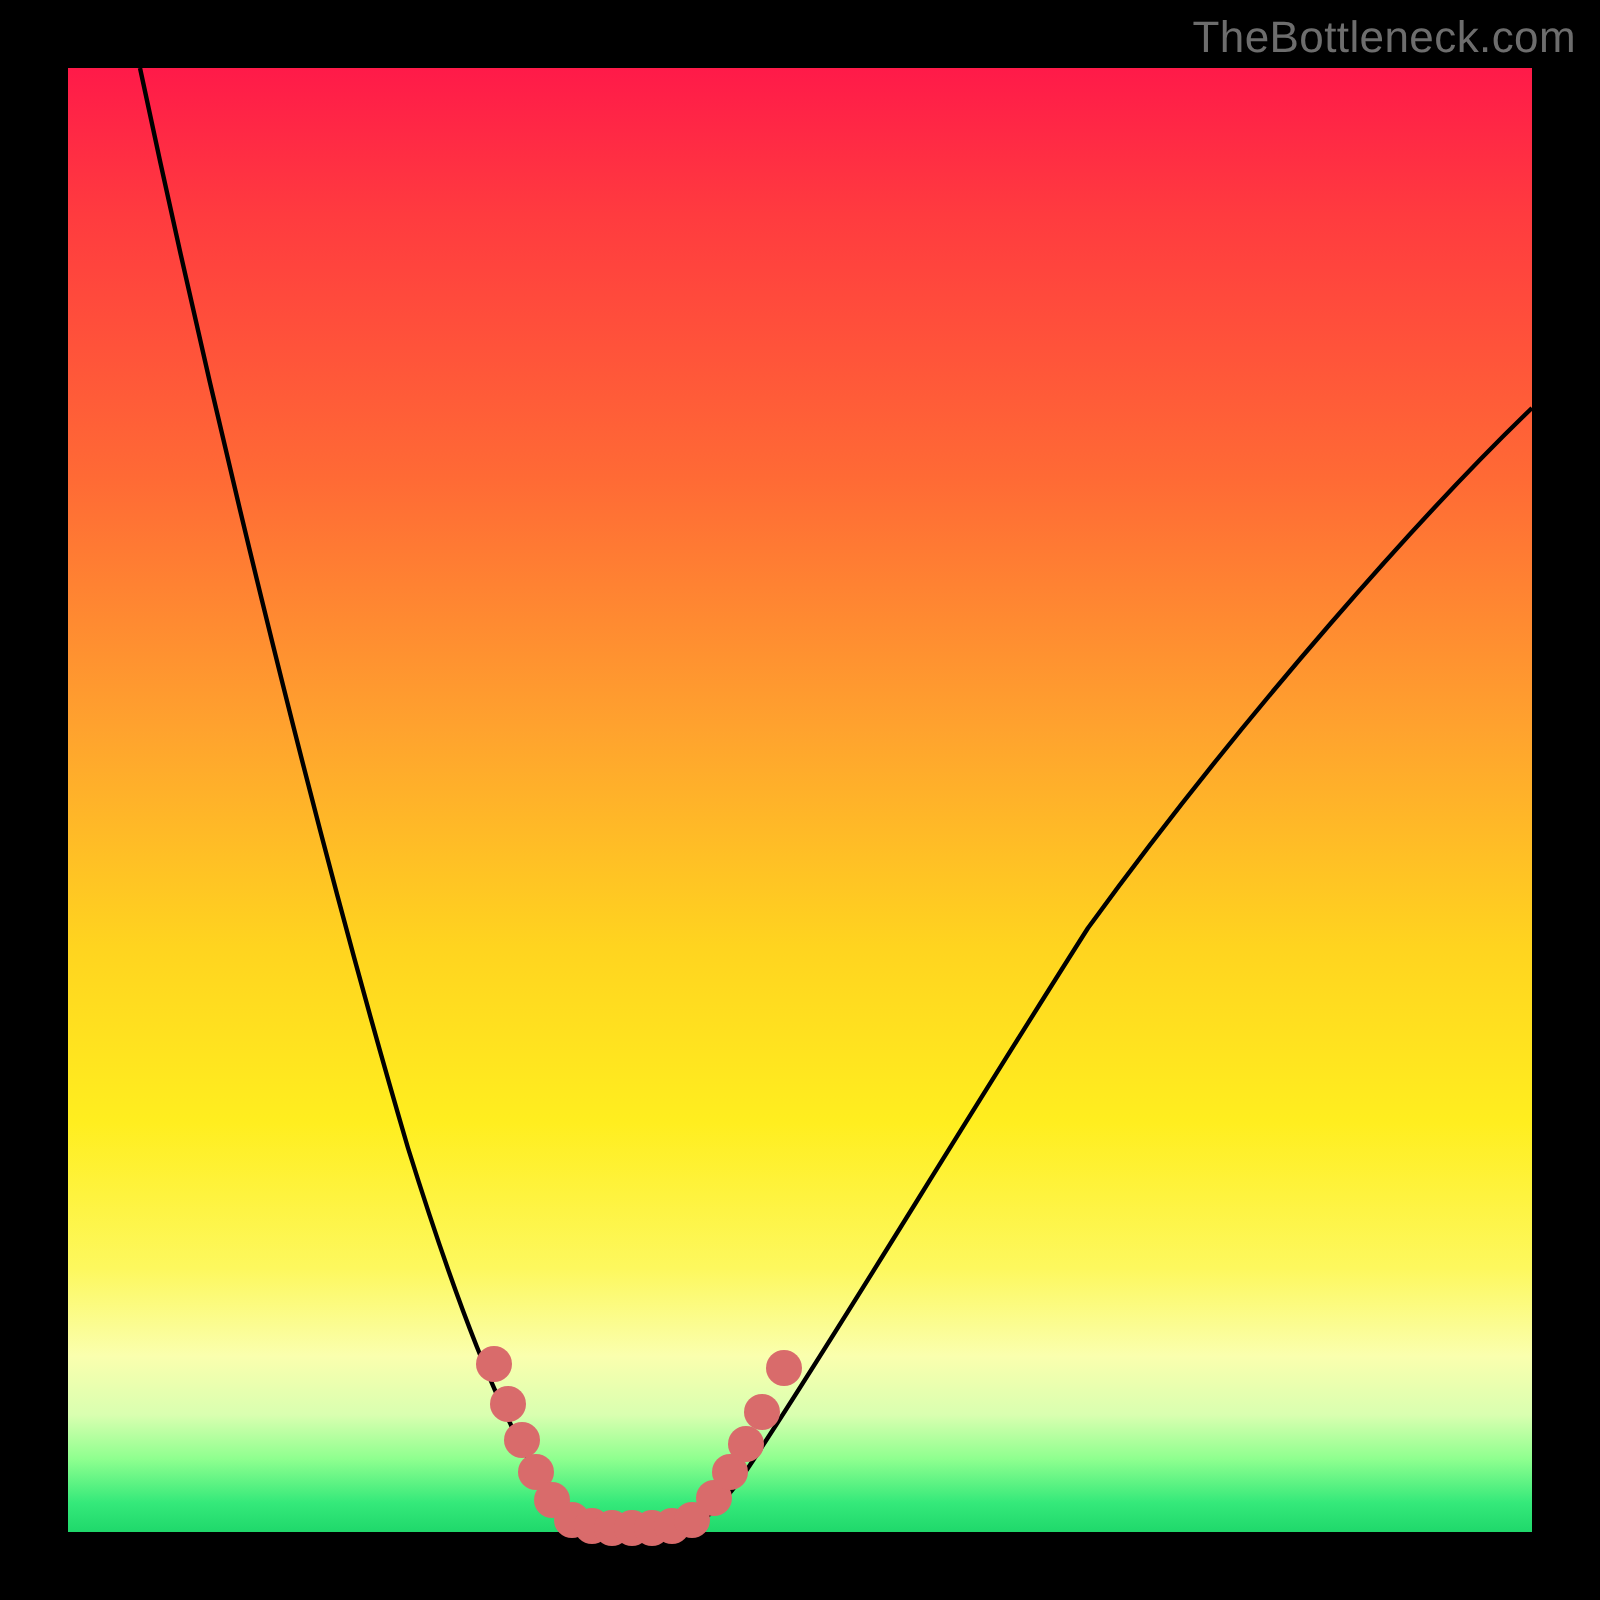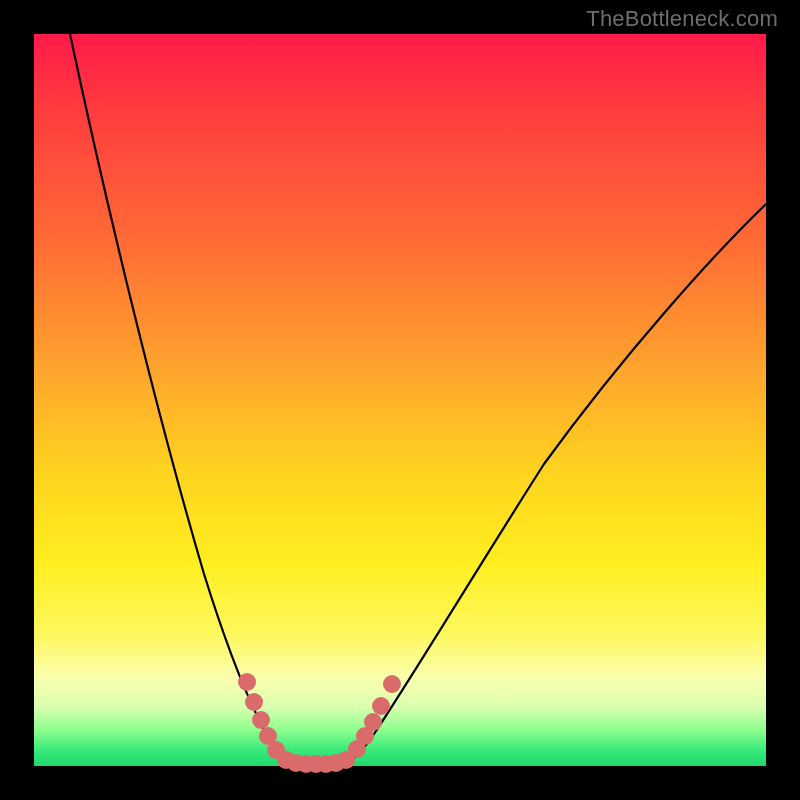--- a/index.html
+++ b/index.html
@@ -38,21 +38,21 @@
       #faffae 88%,
       #d9ffb0 92%,
       #8fff8f 95%,
       #35e97a 98%,
       #1fd86b 100%
     );
   }
   .watermark {
     position: absolute;
     top: 6px;
-    right: 22px;
+    right: 12px;
     color: #6d6d6d;
     font-size: 22px;
     letter-spacing: 0.2px;
     font-weight: 400;
   }
   svg.curve {
     position: absolute;
     left: 0;
     top: 0;
     width: 732px;

